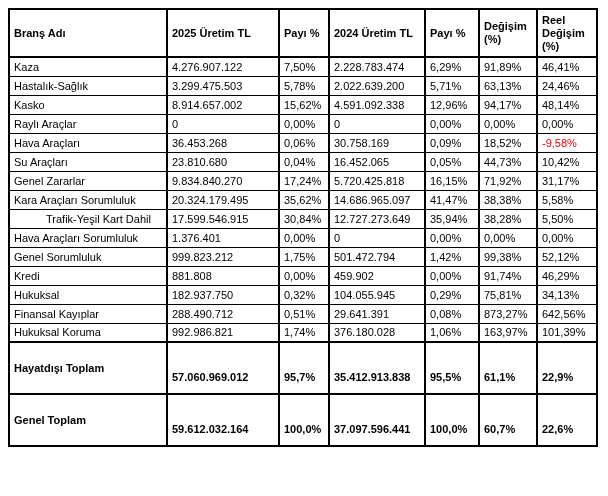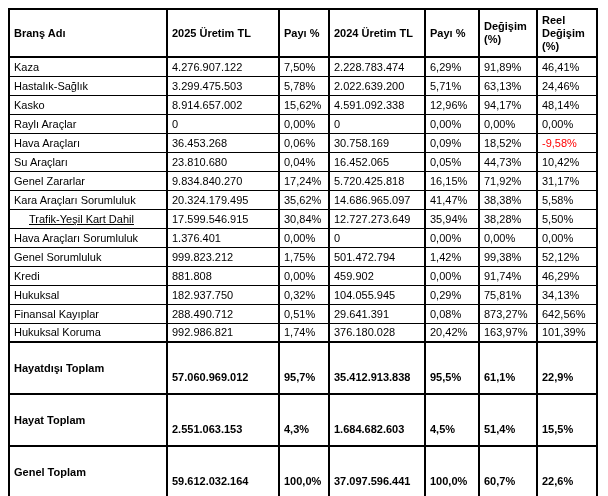--- a/index.html
+++ b/index.html
@@ -49,21 +49,21 @@
     font-weight: bold;
     border-top: 2px solid #000;
     border-bottom: 2px solid #000;
     vertical-align: bottom;
     padding-bottom: 10px;
   }
   tr.total-row td.label-cell {
     vertical-align: middle;
     padding-bottom: 0;
   }
-  td.indent { padding-left: 19px; text-decoration: underline; }
+  td.indent { padding-left: 36px; }
   td.neg { color: #ff0000; }
 </style>
 </head>
 <body>
 
 <div class="table-wrap">
   <table class="prod-table">
     <colgroup>
       <col style="width:158px">
       <col style="width:112px">
@@ -209,43 +209,34 @@
           <td>29.641.391</td>
           <td>0,08%</td>
           <td>873,27%</td>
           <td>642,56%</td>
         </tr>
         <tr class="data-row">
           <td class="label-cell">Hukuksal Koruma</td>
           <td>992.986.821</td>
           <td>1,74%</td>
           <td>376.180.028</td>
-          <td>20,42%</td>
+          <td>1,06%</td>
           <td>163,97%</td>
           <td>101,39%</td>
         </tr>
         <tr class="total-row">
           <td class="label-cell">Hayatdışı Toplam</td>
           <td>57.060.969.012</td>
           <td>95,7%</td>
           <td>35.412.913.838</td>
           <td>95,5%</td>
           <td>61,1%</td>
           <td>22,9%</td>
         </tr>
         <tr class="total-row">
-          <td class="label-cell">Hayat Toplam</td>
-          <td>2.551.063.153</td>
-          <td>4,3%</td>
-          <td>1.684.682.603</td>
-          <td>4,5%</td>
-          <td>51,4%</td>
-          <td>15,5%</td>
-        </tr>
-        <tr class="total-row">
           <td class="label-cell">Genel Toplam</td>
           <td>59.612.032.164</td>
           <td>100,0%</td>
           <td>37.097.596.441</td>
           <td>100,0%</td>
           <td>60,7%</td>
           <td>22,6%</td>
         </tr>
       </tbody>
   </table>

